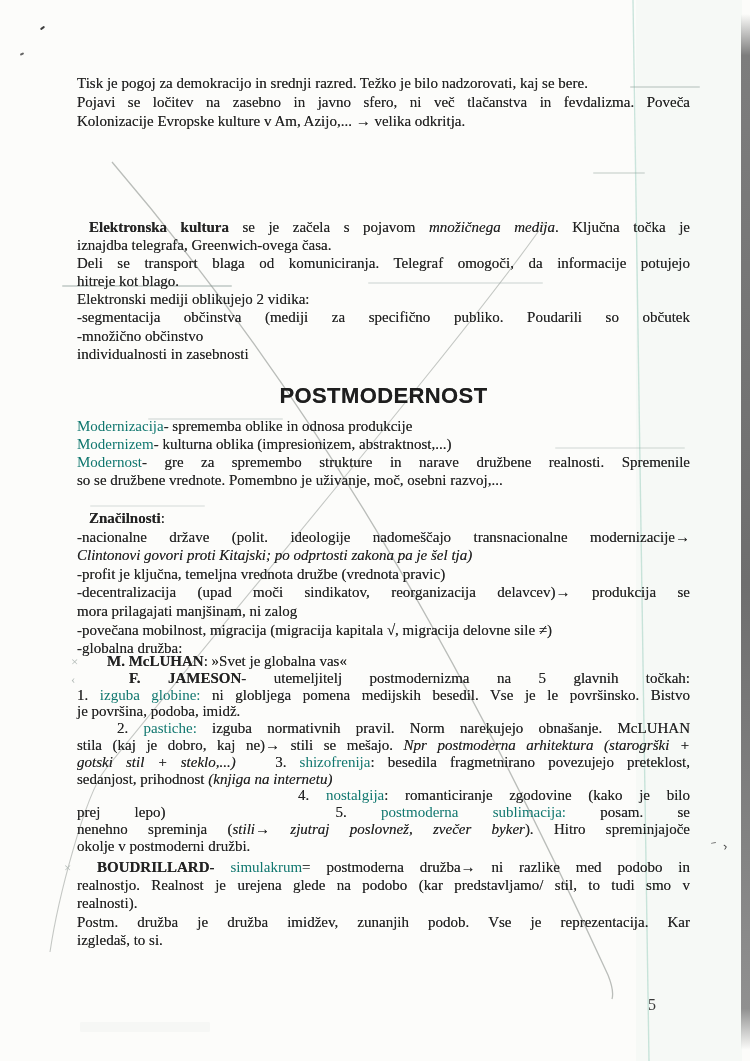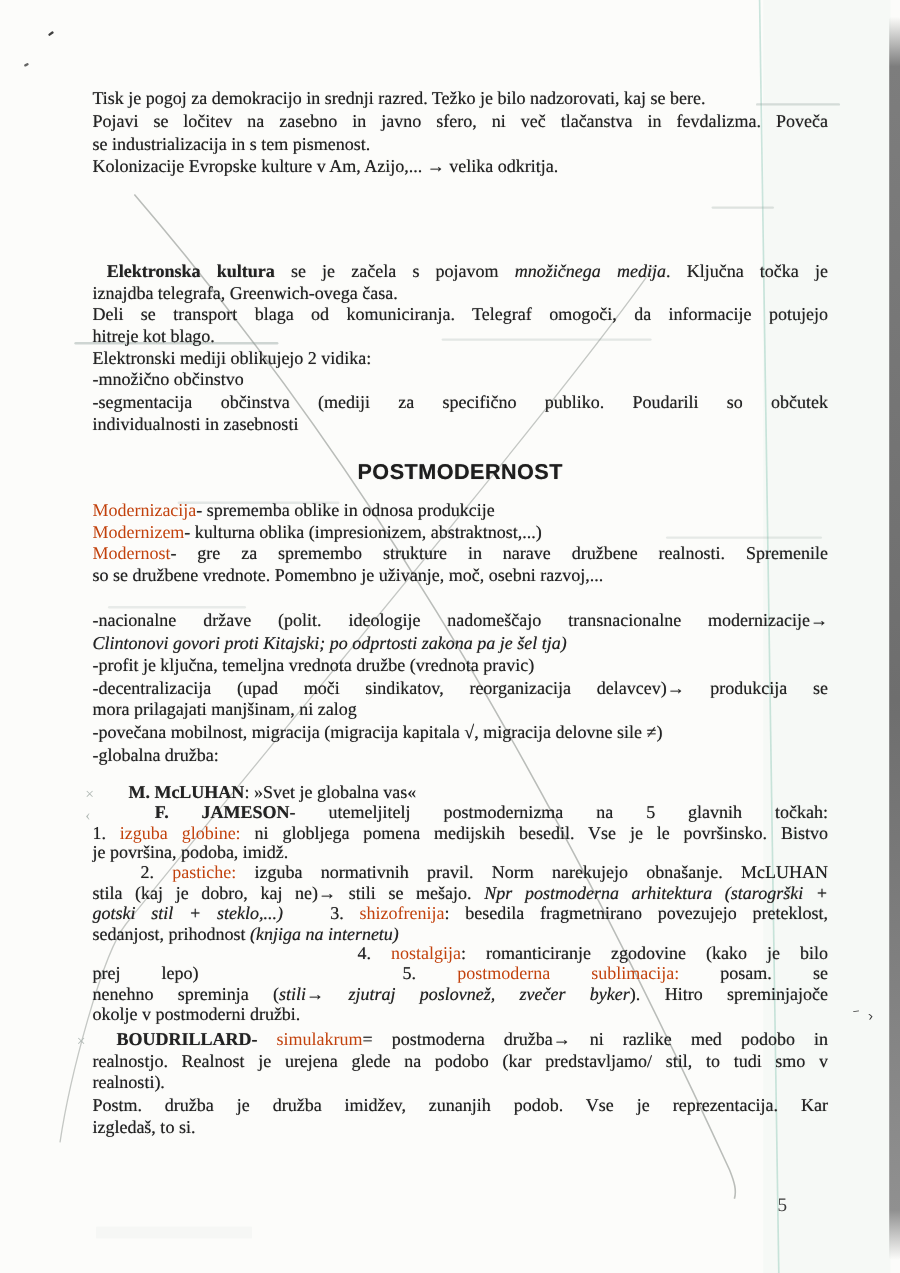--- a/index.html
+++ b/index.html
@@ -26,26 +26,26 @@
   .p6{top:858px;line-height:18.2px;}
   .line{position:relative;font-size:15px;white-space:nowrap;
         text-shadow:0 0 0.6px rgba(35,35,35,0.65);}
   .j{text-align:justify;text-align-last:justify;}
   .ind1{padding-left:8px;}
   .ind2{padding-left:18px;}
   .ind3{padding-left:40px;}
   .ind4{padding-left:221px;}
   .sb{font-weight:bold;margin-left:12px;}
   .si{font-style:italic;}
-  .sg{color:#c2410c;text-shadow:none;}
+  .sg{color:#0f766e;text-shadow:none;}
   .sp{display:inline-block;width:170px;}
   .mark{position:absolute;left:-6px;top:1px;color:#b2bab6;font-size:13px;text-shadow:none;}
   .ind1 .mark{left:-13px;}
   .doc-title{position:absolute;top:383px;left:77px;width:613px;text-align:center;
-    font-weight:bold;font-size:18px;letter-spacing:0.4px;color:#1e1e1e;
+    font-weight:bold;font-size:22px;letter-spacing:0.4px;color:#1e1e1e;
     text-shadow:0 0 0.6px rgba(30,30,30,0.7);}
   .page-number{position:absolute;left:648px;top:996px;width:24px;
     font-family:"Liberation Serif", serif;font-size:16px;color:#3a3a3a;}
   .artifacts{position:absolute;left:0;top:0;width:750px;height:1061px;pointer-events:none;}
   .streak{position:absolute;background:#8fa09b;border-radius:1px;}
   .tick{position:absolute;background:#3f3f3f;border-radius:1px;}
   .hw{position:absolute;left:712px;top:840px;font-size:12px;color:#3c3c3c;
       transform:rotate(-8deg);letter-spacing:2px;text-shadow:none;}
 </style>
 </head>
@@ -74,40 +74,40 @@
   <div class="tick" style="left:20px;top:53px;width:4px;height:2px;transform:rotate(-28deg);opacity:.8;"></div>
 
   <span class="hw">‾ ›</span>
 
   <div class="doc-title">POSTMODERNOST</div>
 
   <div class="textcol" id="textcol">
       <div class="para p1">
         <div class="line"><span>Tisk je pogoj za demokracijo in srednji razred. Težko je bilo nadzorovati, kaj se bere.</span></div>
         <div class="line j"><span>Pojavi se ločitev na zasebno in javno sfero, ni več tlačanstva in fevdalizma. Poveča</span></div>
-        <div class="line"><span>se industrializacija in s tem pismenost.</span></div>
         <div class="line"><span>Kolonizacije Evropske kulture v Am, Azijo,... → velika odkritja.</span></div>
       </div>
       <div class="para p2">
         <div class="line j"><span class="sb">Elektronska kultura</span><span> se je začela s pojavom </span><span class="si">množičnega medija</span><span>. Ključna točka je</span></div>
         <div class="line"><span>iznajdba telegrafa, Greenwich-ovega časa.</span></div>
         <div class="line j"><span>Deli se transport blaga od komuniciranja. Telegraf omogoči, da informacije potujejo</span></div>
         <div class="line"><span>hitreje kot blago.</span></div>
         <div class="line"><span>Elektronski mediji oblikujejo 2 vidika:</span></div>
+        <div class="line j"><span>-segmentacija občinstva (mediji za specifično publiko. Poudarili so občutek</span></div>
         <div class="line"><span>-množično občinstvo</span></div>
-        <div class="line j"><span>-segmentacija občinstva (mediji za specifično publiko. Poudarili so občutek</span></div>
         <div class="line"><span>individualnosti in zasebnosti</span></div>
       </div>
       <div class="para p3">
         <div class="line"><span class="sg">Modernizacija</span><span>- sprememba oblike in odnosa produkcije</span></div>
         <div class="line"><span class="sg">Modernizem</span><span>- kulturna oblika (impresionizem, abstraktnost,...)</span></div>
         <div class="line j"><span class="sg">Modernost</span><span>- gre za spremembo strukture in narave družbene realnosti. Spremenile</span></div>
         <div class="line"><span>so se družbene vrednote. Pomembno je uživanje, moč, osebni razvoj,...</span></div>
       </div>
       <div class="para p4">
+        <div class="line"><span class="sb">Značilnosti</span><span>:</span></div>
         <div class="line j"><span>-nacionalne države (polit. ideologije nadomeščajo transnacionalne modernizacije→</span></div>
         <div class="line"><span class="si">Clintonovi govori proti Kitajski; po odprtosti zakona pa je šel tja)</span></div>
         <div class="line"><span>-profit je ključna, temeljna vrednota družbe (vrednota pravic)</span></div>
         <div class="line j"><span>-decentralizacija (upad moči sindikatov, reorganizacija delavcev)→ produkcija se</span></div>
         <div class="line"><span>mora prilagajati manjšinam, ni zalog</span></div>
         <div class="line"><span>-povečana mobilnost, migracija (migracija kapitala √, migracija delovne sile ≠)</span></div>
         <div class="line"><span>-globalna družba:</span></div>
       </div>
       <div class="para p5">
         <div class="line ind2"><span class="mark">×</span><span class="sb">M. McLUHAN</span><span>: »Svet je globalna vas«</span></div>

